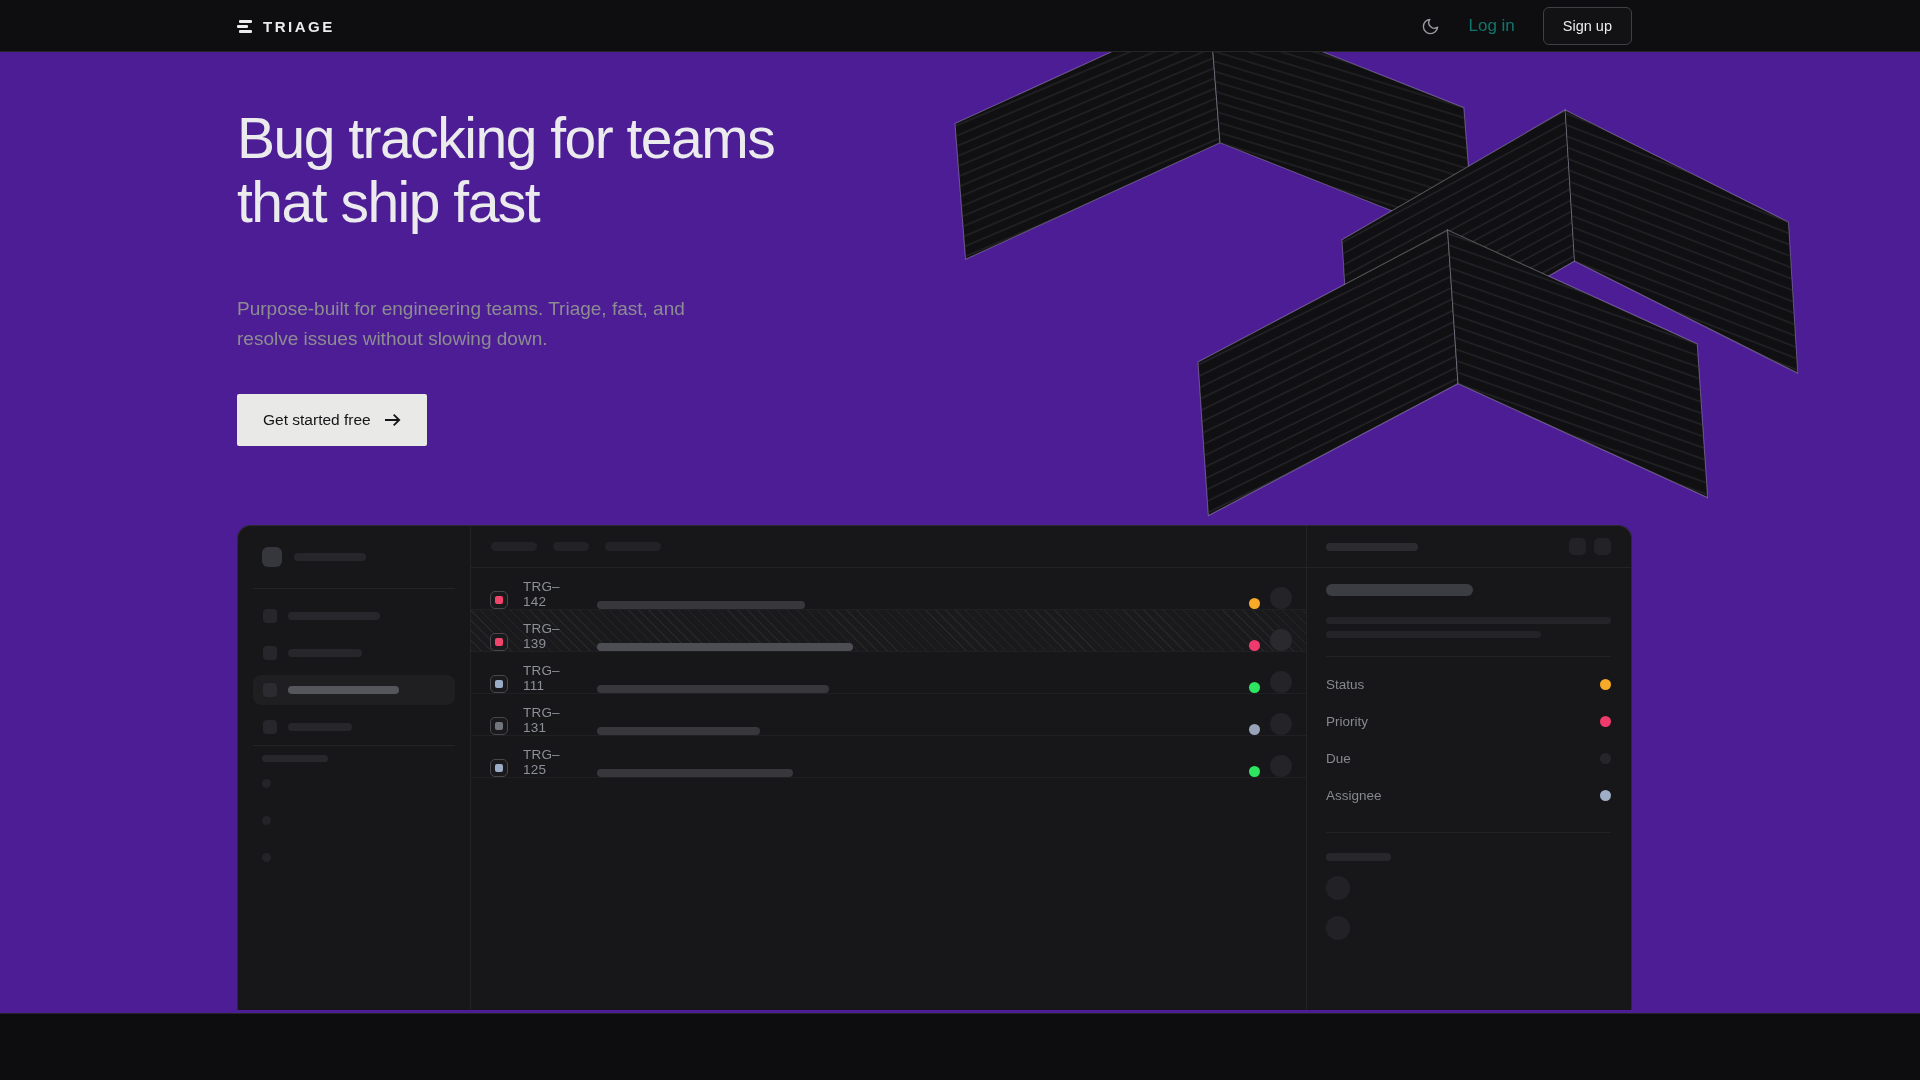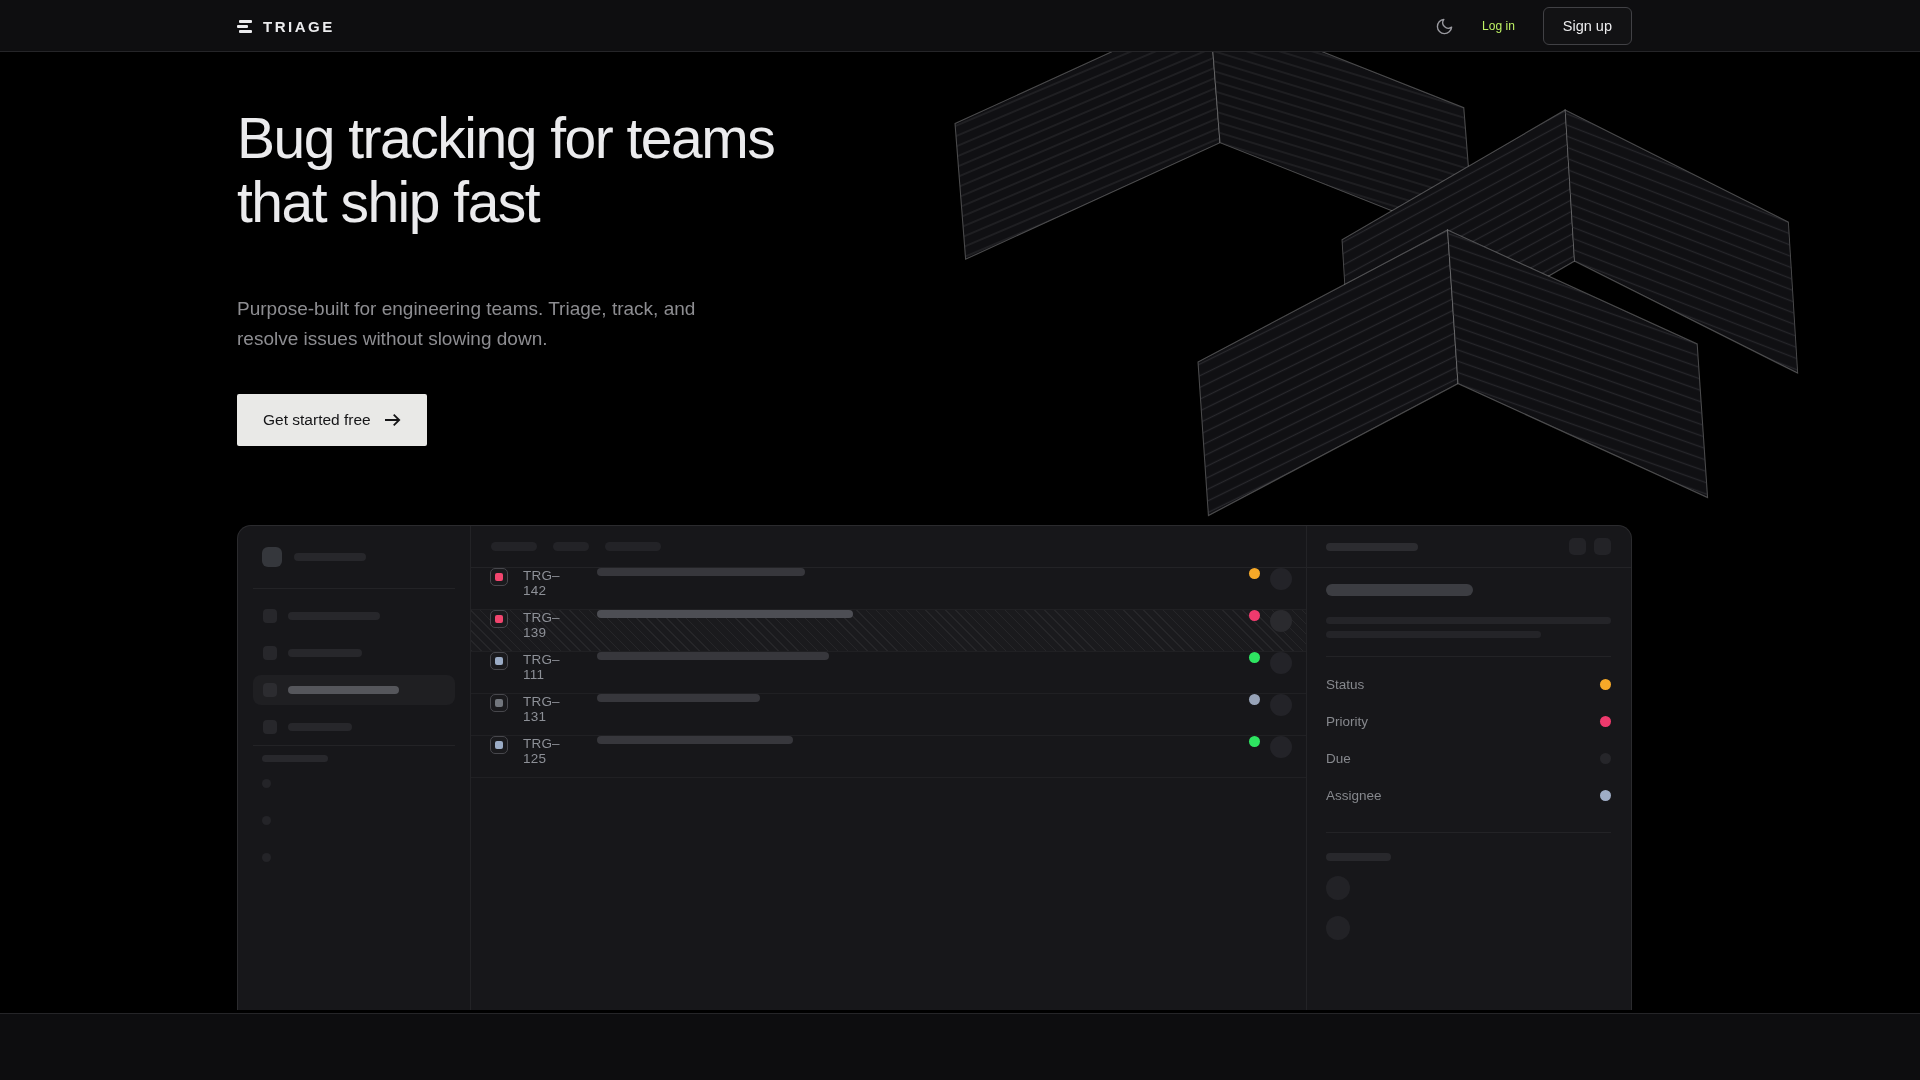--- a/index.html
+++ b/index.html
@@ -12,26 +12,26 @@
   .nav-inner { height:52px; display:flex; align-items:center; justify-content:space-between; }
   .brand { display:flex; align-items:center; gap:11px; }
   .logo-bars { display:flex; flex-direction:column; gap:2px; width:15px; }
   .logo-bars i { display:block; height:3px; border-radius:1px; background:#ececee; }
   .logo-bars i:nth-child(1){ width:13px; margin-left:2px; }
   .logo-bars i:nth-child(2){ width:11px; }
   .logo-bars i:nth-child(3){ width:13px; margin-left:2px; }
   .brand-name { color:#ececee; font-weight:bold; font-size:15px; letter-spacing:2.5px; }
   .nav-right { display:flex; align-items:center; gap:28px; }
   .theme-btn { background:none; border:none; cursor:pointer; display:flex; align-items:center; }
-  .login { color:#bef264; font-size:12px; text-decoration:none; cursor:pointer;text-align:right; }
+  .login { color:#0f766e; font-size:17px; text-decoration:none; cursor:pointer;text-align:right; }
   .signup { height:38px; padding:0 19px; background:rgba(255,255,255,0.02); border:1px solid #414145;
     border-radius:6px; color:#ececee; font-size:14.5px; cursor:pointer; font-family:inherit; }
 
   
-  .hero { position:relative; height:961px; background:#000000; overflow:hidden; }
+  .hero { position:relative; height:961px; background:#4c1d95; overflow:hidden; }
   .deco { position:absolute; top:0; left:0; z-index:0; pointer-events:none; }
   h1 { margin-top:54px; color:#ebebed; font-size:57px; line-height:64px; font-weight:500; letter-spacing:-1.5px; }
   .sub { margin-top:60px; color:#8d8d91; font-size:19px; line-height:30px; font-weight:400; }
   .cta { margin-top:40px; height:52px; padding:0 26px; display:inline-flex; align-items:center; gap:13px;
     background:#e9e9e7; border:none; border-radius:2px; color:#151517; font-size:15.5px; font-weight:500;
     cursor:pointer; font-family:inherit; }
 
   
   .app-card { margin-top:79px; width:1395px; height:485px; background:#17171a; border:1px solid #2b2b2e;
     border-bottom:none; border-radius:14px 14px 0 0; display:flex; overflow:hidden; }
@@ -52,21 +52,21 @@
   .sb-item.active .pill { background:#55565b; }
   .sb-sect { margin:9px 24px 0; height:7px; border-radius:3.5px; background:#28282c; }
   .sb-dots { margin:17px 0 0 24px; }
   .sb-dot { width:9px; height:9px; border-radius:50%; background:#242428; margin-bottom:28px; }
 
   
   .list { width:836px; flex:none; display:flex; flex-direction:column; }
   .list-head { height:42px; flex:none; display:flex; align-items:center; gap:16px; padding:0 20px;
     border-bottom:1px solid #232326; }
   .tab-pill { height:9px; border-radius:4.5px; background:#232327; }
-  .issue-row { height:42px; flex:none; display:flex; align-items:flex-start; padding:0 14px 0 19px;
+  .issue-row { height:42px; flex:none; display:flex; align-items:flex-end; padding:0 14px 0 19px;
     border-bottom:1px solid #202023; cursor:pointer; }
   .issue-row.selected { background-color:rgba(255,255,255,0.015);
     background-image:repeating-linear-gradient(45deg, rgba(255,255,255,0.05) 0 1px, transparent 1px 7px); }
   .badge { width:18px; height:18px; border-radius:5px; border:1px solid #47474c; background:#1a1a1d;
     display:flex; align-items:center; justify-content:center; flex:none; }
   .badge i { display:block; width:8px; height:8px; border-radius:2px; }
   .issue-id { margin-left:15px; width:56px; color:#8d9097; font-size:13.5px; letter-spacing:0.2px; }
   .title-bar { margin-left:18px; height:8px; border-radius:4px; background:#37373c; }
   .issue-row.selected .title-bar { background:#4d4e54; }
   .row-spacer { flex:1; }
@@ -152,21 +152,21 @@
         <polygon points="0,110 240,0 250,128 10,238" fill="url(#rl)"></polygon>
         <polygon points="240,0 480,95 490,223 250,128" fill="#101013"></polygon>
         <polygon points="240,0 480,95 490,223 250,128" fill="url(#rr)"></polygon>
       </g>
     </g>
   </svg>
 
   <div class="container">
     <h1><span>Bug tracking for teams</span><br><span>that ship fast</span></h1>
 
-    <p class="sub"><span>Purpose-built for engineering teams. Triage, track, and</span><br><span>resolve issues without slowing down.</span></p>
+    <p class="sub"><span>Purpose-built for engineering teams. Triage, fast, and</span><br><span>resolve issues without slowing down.</span></p>
 
     <button class="cta">
       <span>Get started free</span>
       <svg width="17" height="14" viewBox="0 0 17 14">
         <path d="M1 7 H15 M9.7 1.6 L15.2 7 L9.7 12.4" fill="none" stroke="#151517" stroke-width="1.8"></path>
       </svg>
     </button>
 
     <div class="app-card">
 

